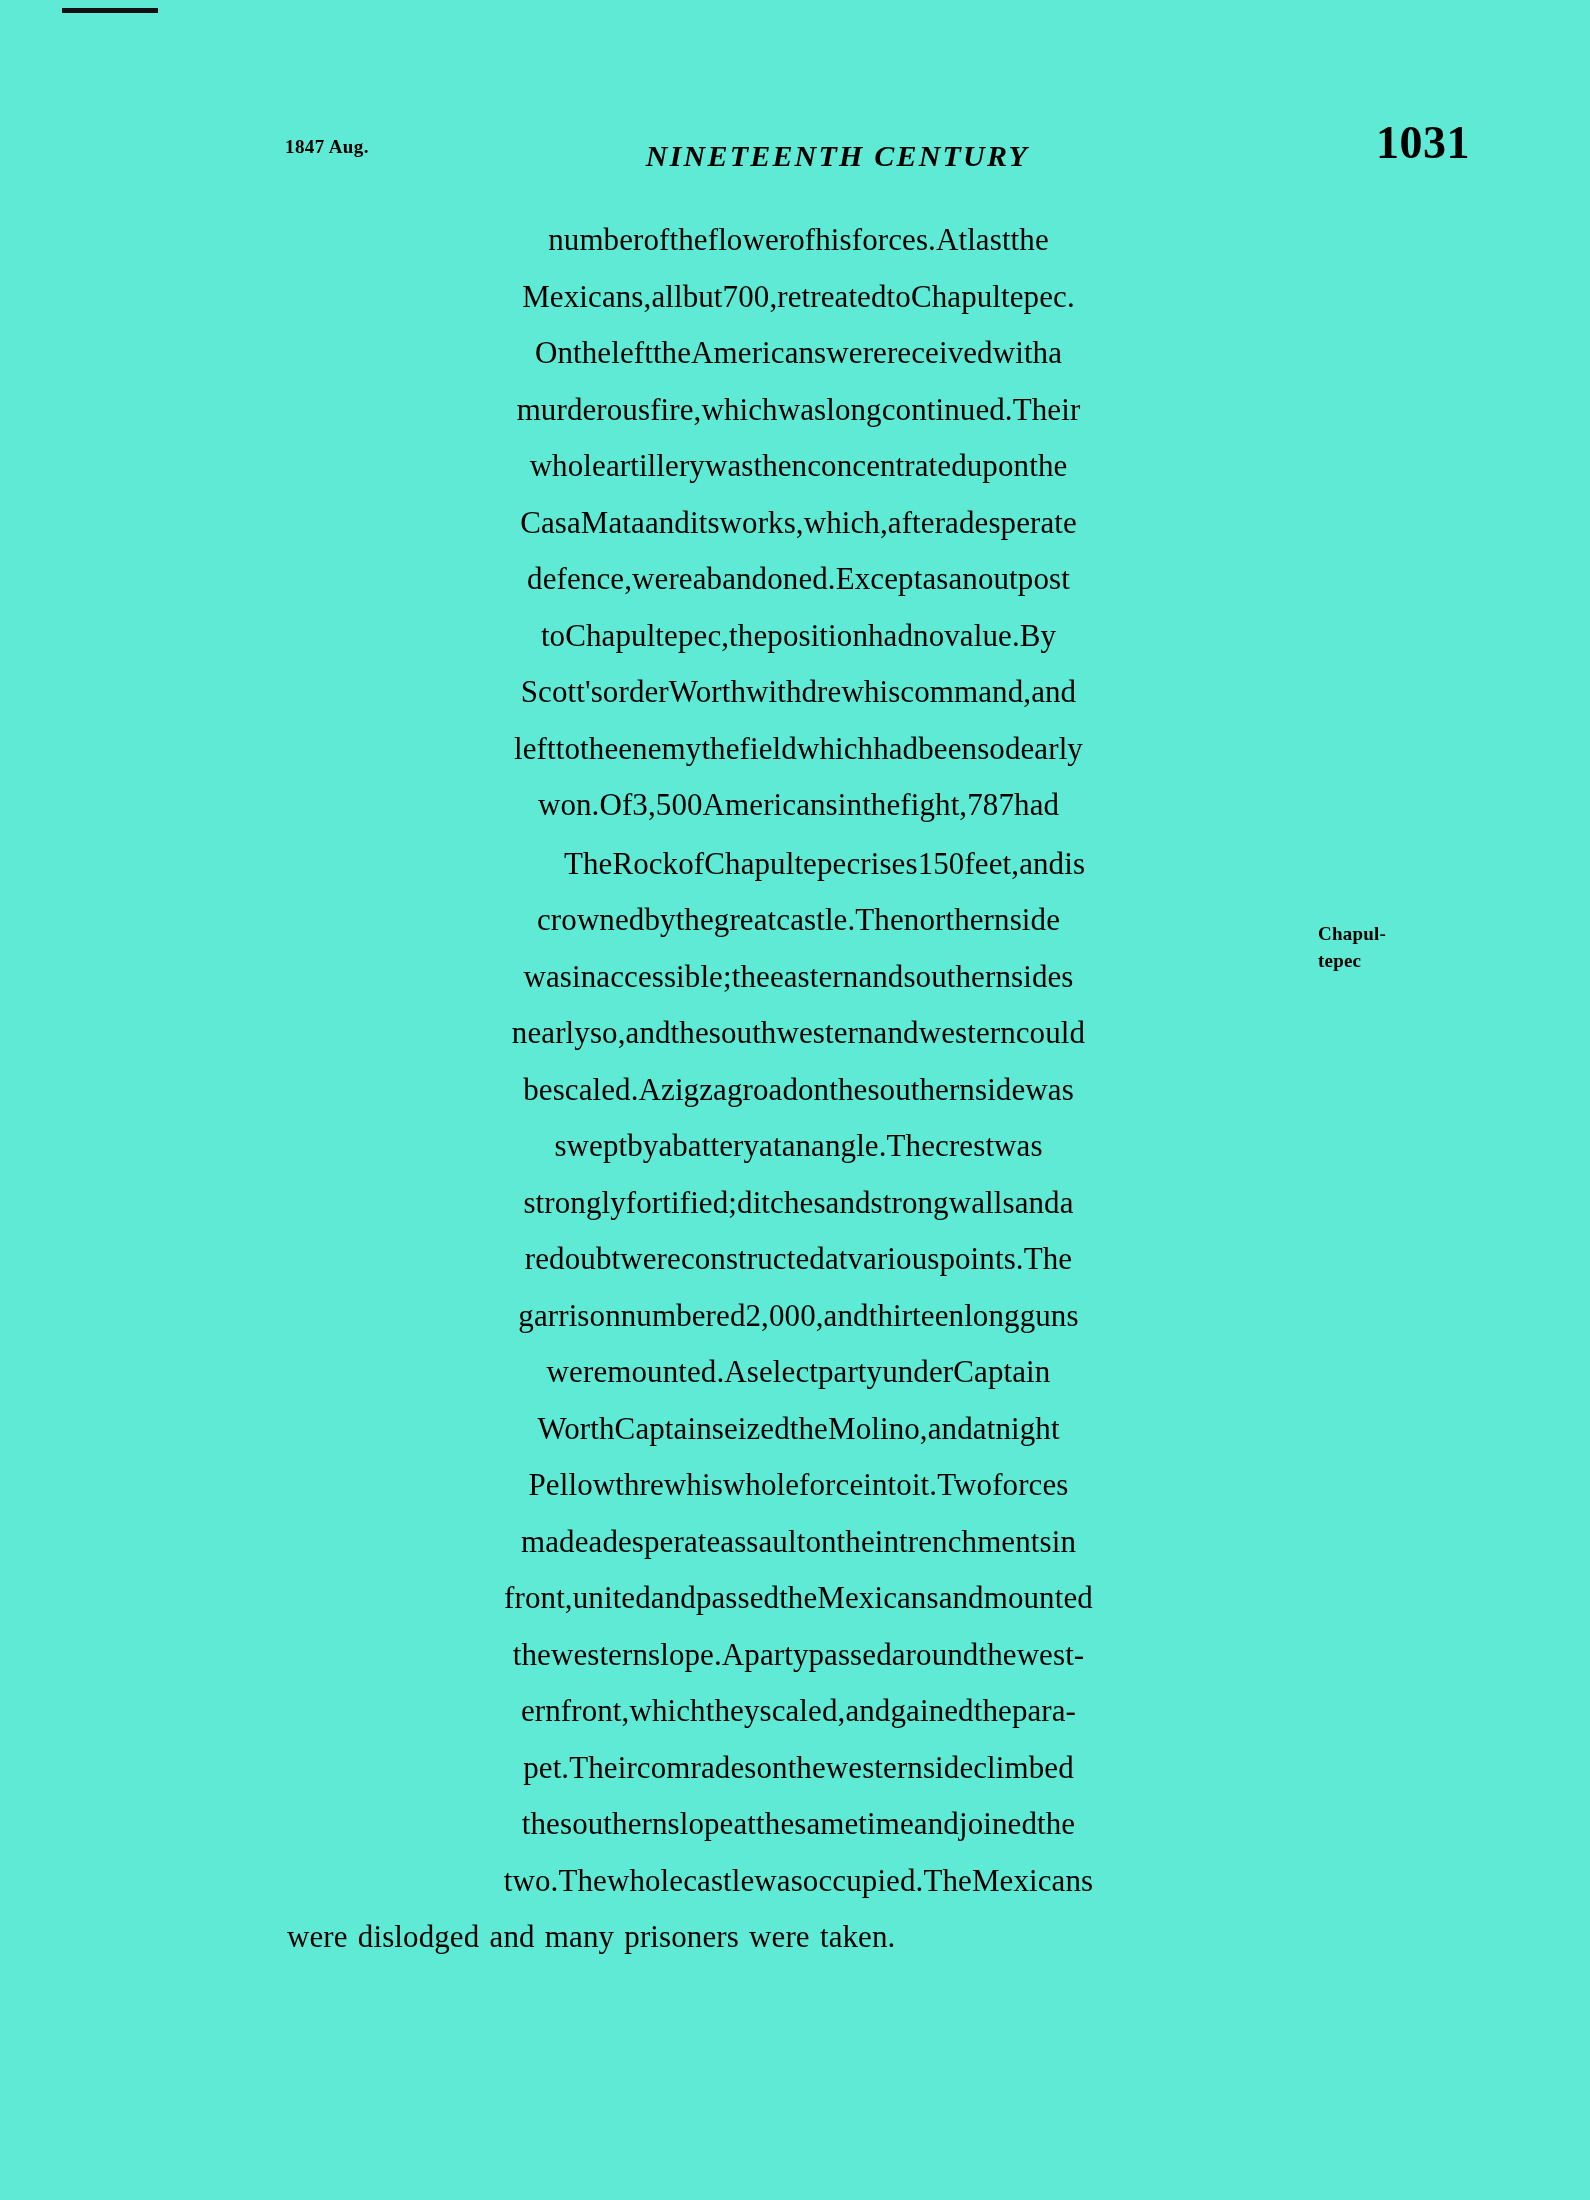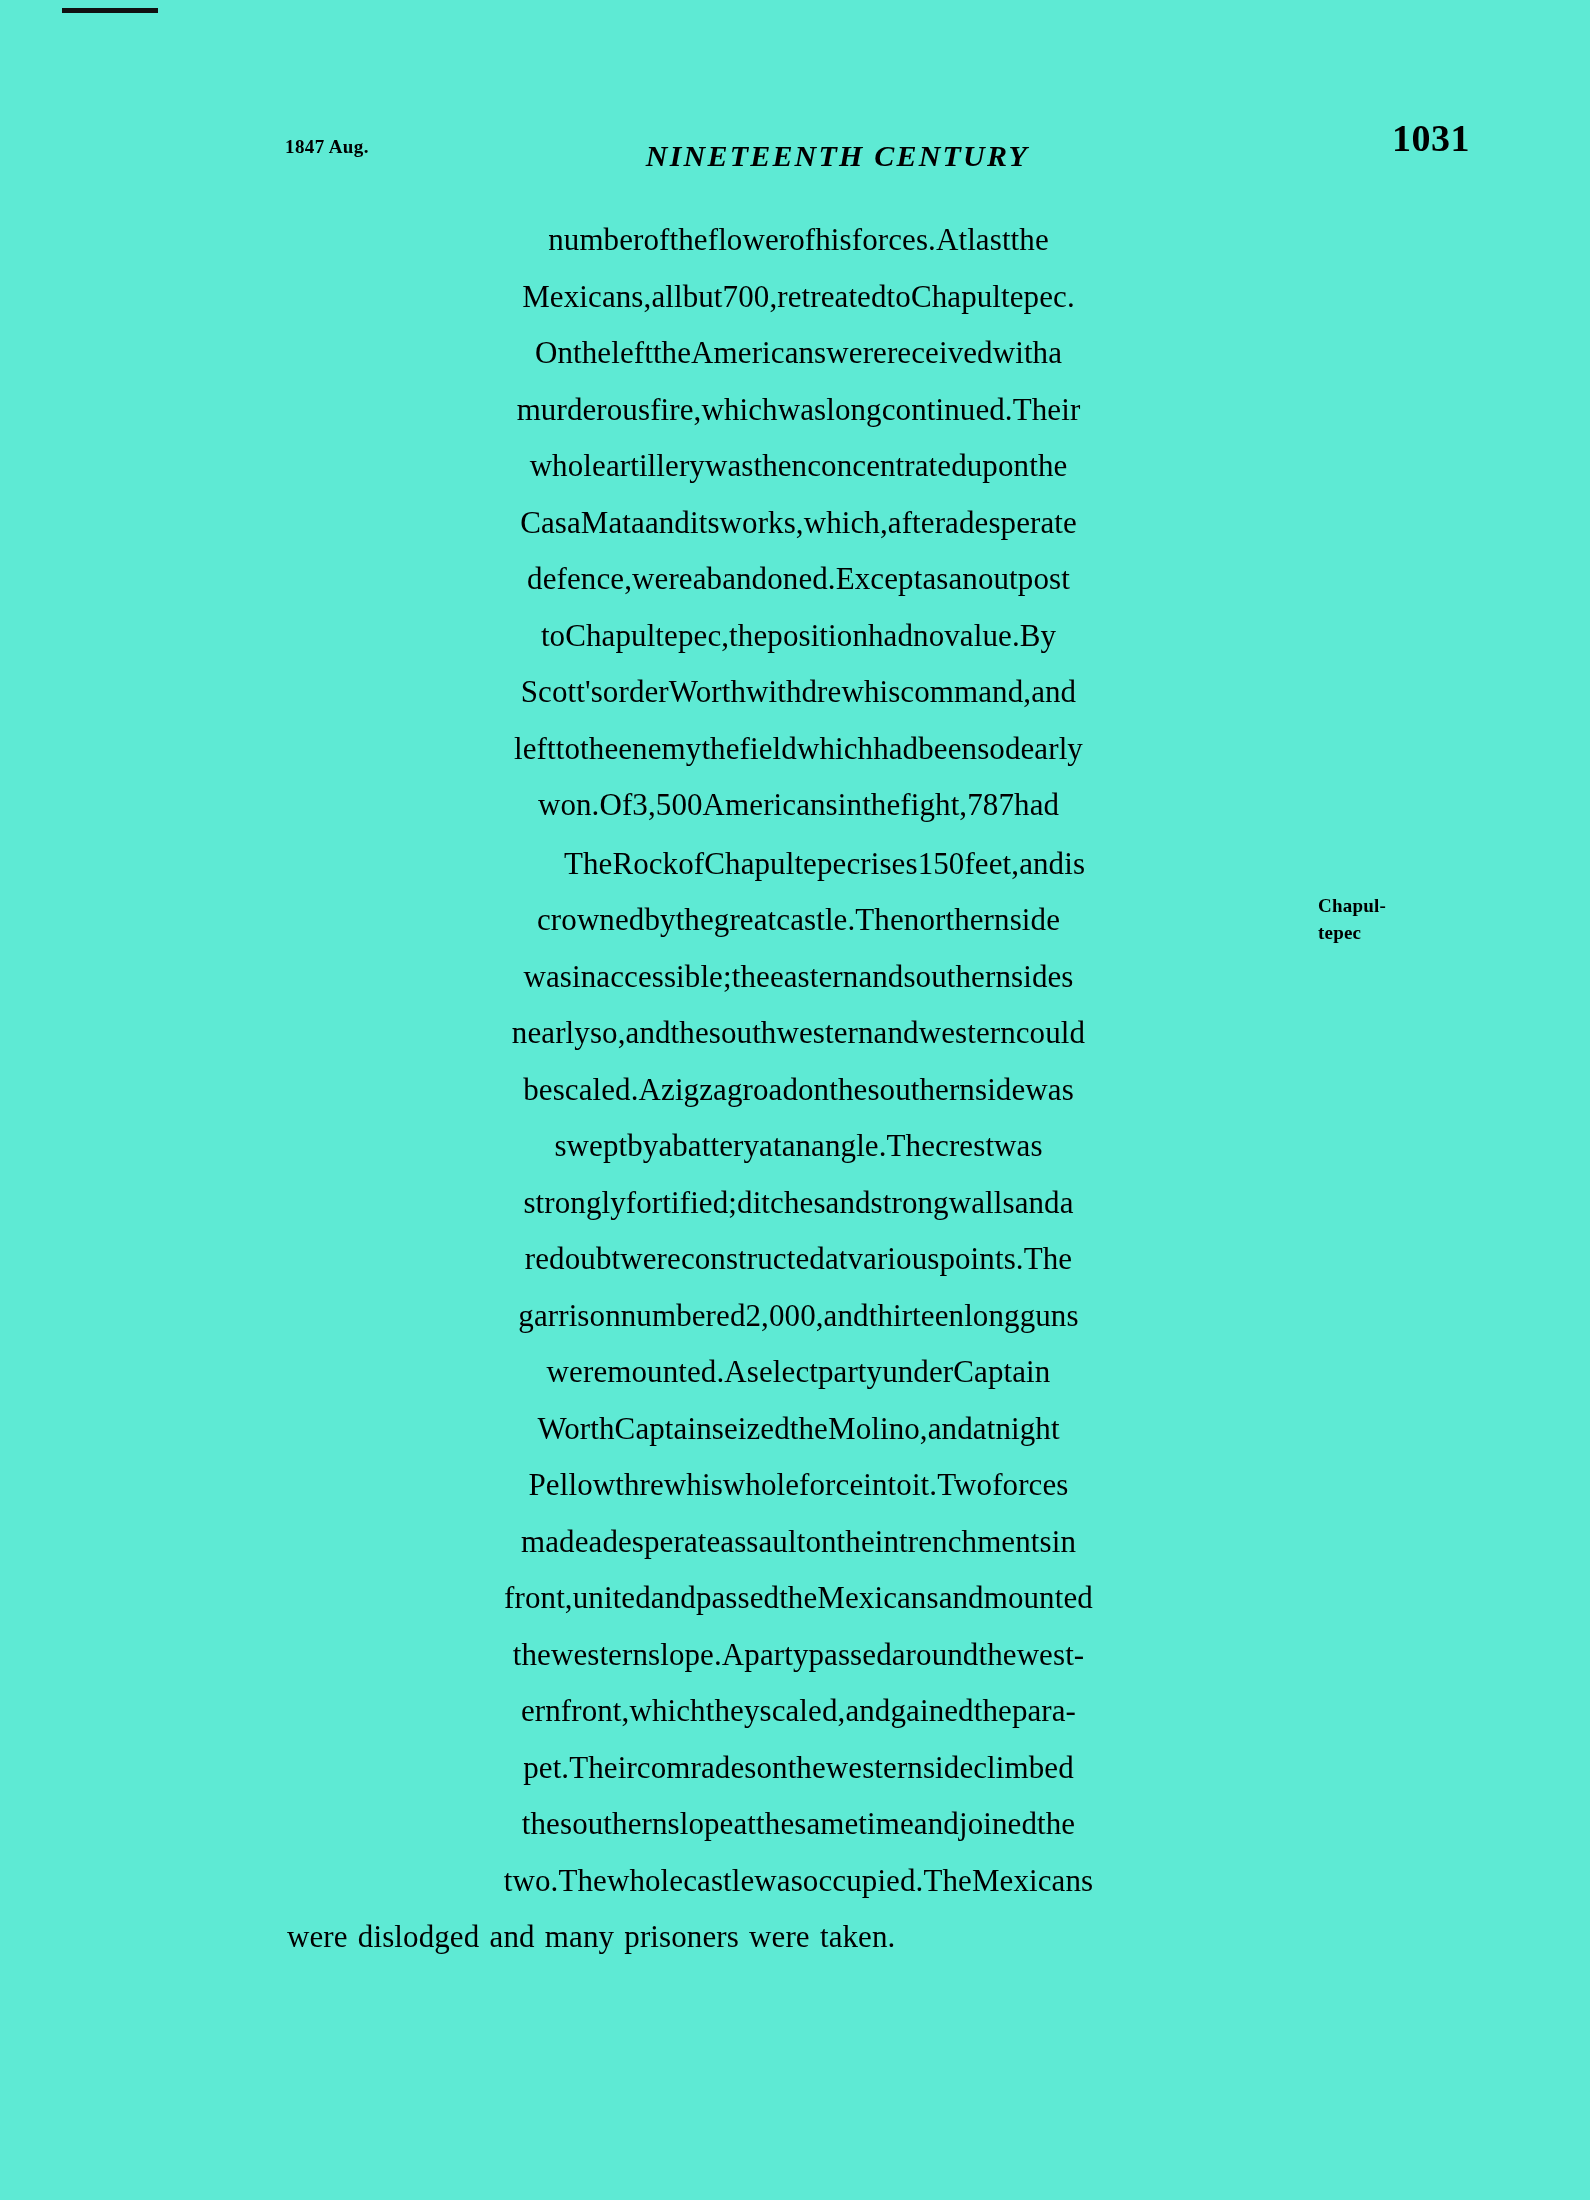--- a/index.html
+++ b/index.html
@@ -65,21 +65,21 @@
     letter-spacing: 2.2px;
     transform: translateX(-40px);
     margin-top: 19px;
   }
   .rh-right {
     position: absolute;
     right: 0;
     top: -4px;
     font-family: "Liberation Serif", serif;
     font-weight: 700;
-    font-size: 38px;
+    font-size: 46px;
     letter-spacing: 0.5px;
   }
 
   
   .body-text {
     position: absolute;
     left: 287px;
     top: 212px;
     width: 1023px;
   }
@@ -113,21 +113,21 @@
   .indent {
     display: inline-block;
     width: 52px;
     flex: 0 0 52px;
   }
 
   
   .margin-note {
     position: absolute;
     left: 1318px;
-    top: 892px;
+    top: 920px;
     width: 150px;
     font-family: "Liberation Serif", serif;
     font-size: 19px;
     font-weight: 700;
     line-height: 27px;
     letter-spacing: 0.2px;
   }
 </style>
 </head>
 <body>

